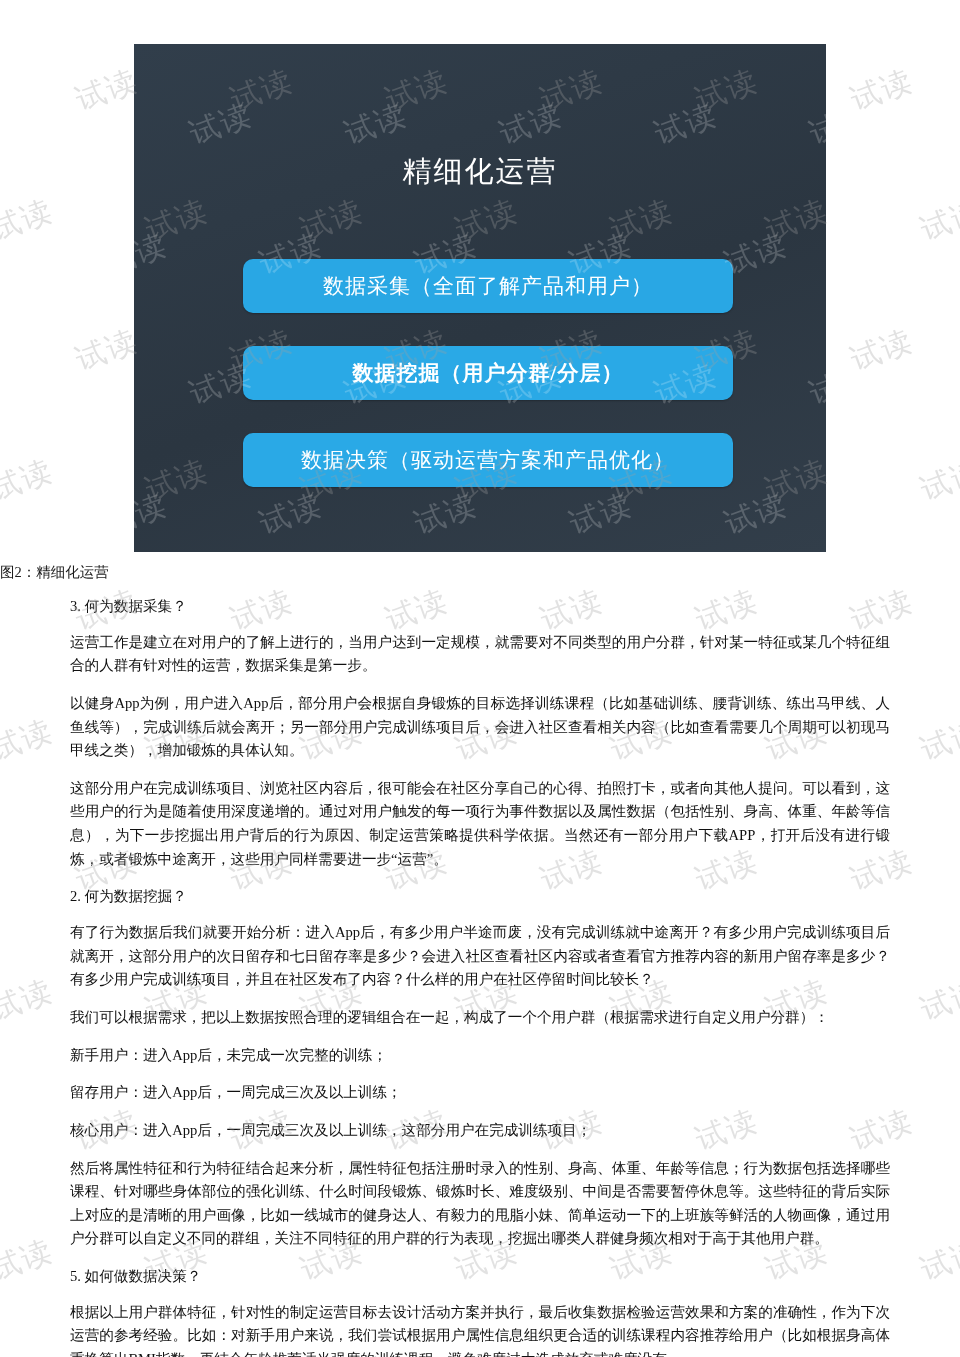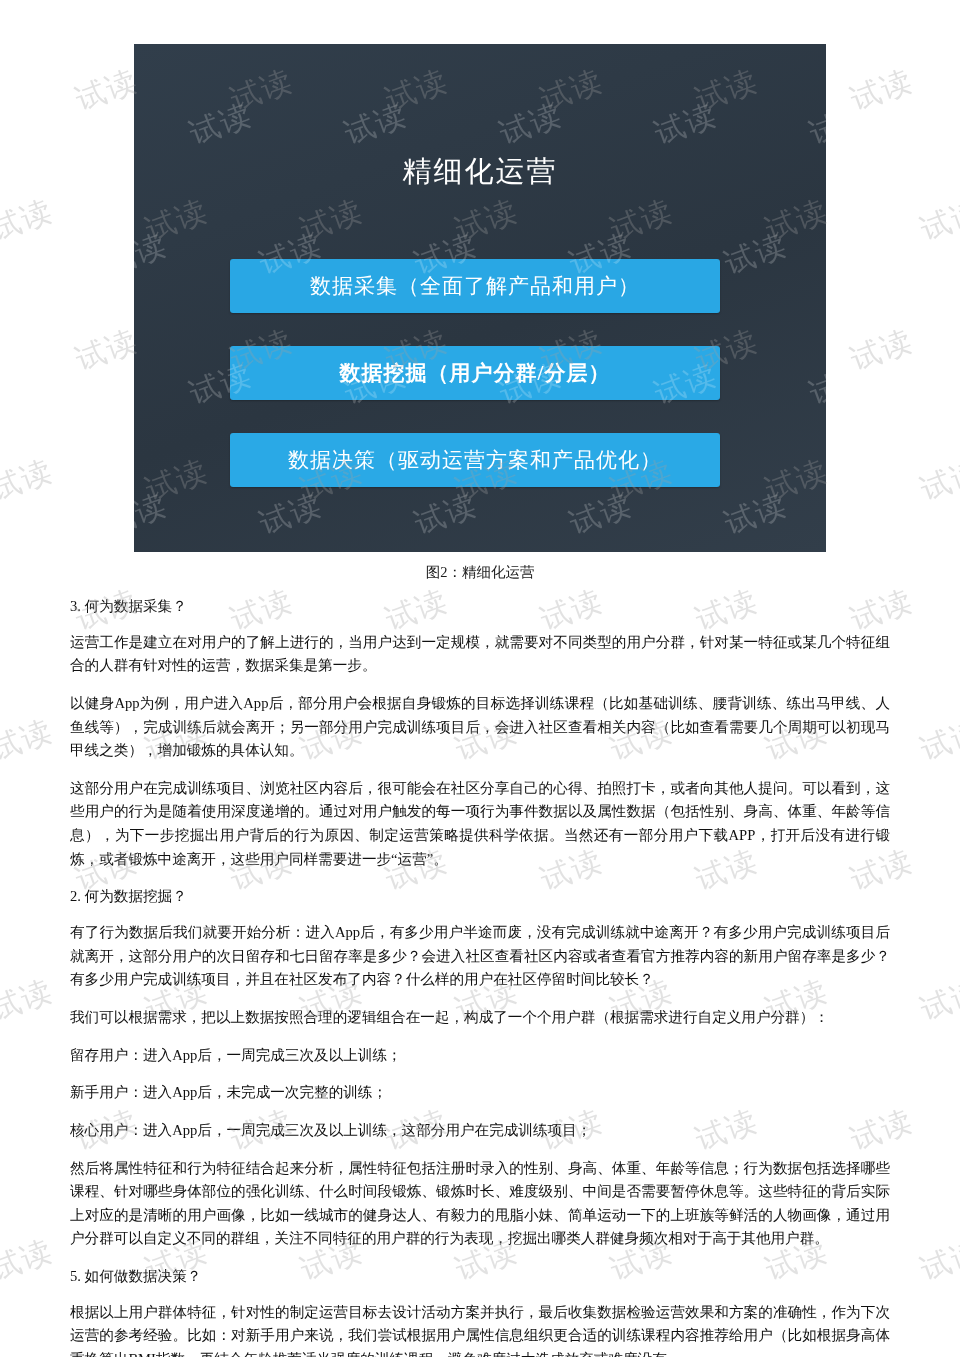--- a/index.html
+++ b/index.html
@@ -48,42 +48,42 @@
     top: 158px;
     left: 0;
     right: 0;
     text-align: center;
     color: #f2f2f2;
     font-size: 17px;
     letter-spacing: 1px;
   }
   .bar {
     position: absolute;
-    left: 96px;
+    left: 109px;
     width: 490px;
     height: 54px;
-    border-radius: 3px;
+    border-radius: 10px;
     color: #ffffff;
     font-size: 21px;
     display: flex;
     align-items: center;
     justify-content: center;
     letter-spacing: 1px;
     box-shadow: 0 1px 2px rgba(0,0,0,.25);
   }
   .bar1 { top: 215px; background: #29a7e4; }
   .bar2 { top: 302px; background: #2aa9e6; font-weight: bold; }
   .bar3 { top: 389px; background: #2aa9e6; }
 
   .fig-caption {
     position: absolute;
     left: 0;
     right: 0;
     top: 563px;
-    text-align: center;
+    text-align: left;
     font-size: 14.5px;
     color: #1a1a1a;
   }
 
   
   .body {
     position: absolute;
     left: 70px;
     top: 595px;
     width: 820px;
@@ -164,22 +164,22 @@
   <div class="body">
 
     <p class="h">3. 何为数据采集？</p>
     <p class="p">运营工作是建立在对用户的了解上进行的，当用户达到一定规模，就需要对不同类型的用户分群，针对某一特征或某几个特征组合的人群有针对性的运营，数据采集是第一步。</p>
     <p class="p">以健身App为例，用户进入App后，部分用户会根据自身锻炼的目标选择训练课程（比如基础训练、腰背训练、练出马甲线、人鱼线等），完成训练后就会离开；另一部分用户完成训练项目后，会进入社区查看相关内容（比如查看需要几个周期可以初现马甲线之类），增加锻炼的具体认知。</p>
     <p class="p">这部分用户在完成训练项目、浏览社区内容后，很可能会在社区分享自己的心得、拍照打卡，或者向其他人提问。可以看到，这些用户的行为是随着使用深度递增的。通过对用户触发的每一项行为事件数据以及属性数据（包括性别、身高、体重、年龄等信息），为下一步挖掘出用户背后的行为原因、制定运营策略提供科学依据。当然还有一部分用户下载APP，打开后没有进行锻炼，或者锻炼中途离开，这些用户同样需要进一步“运营”。</p>
 
     <p class="h">2. 何为数据挖掘？</p>
     <p class="p">有了行为数据后我们就要开始分析：进入App后，有多少用户半途而废，没有完成训练就中途离开？有多少用户完成训练项目后就离开，这部分用户的次日留存和七日留存率是多少？会进入社区查看社区内容或者查看官方推荐内容的新用户留存率是多少？有多少用户完成训练项目，并且在社区发布了内容？什么样的用户在社区停留时间比较长？</p>
     <p class="p">我们可以根据需求，把以上数据按照合理的逻辑组合在一起，构成了一个个用户群（根据需求进行自定义用户分群）：</p>
+    <p class="sub">新手用户：进入App后，未完成一次完整的训练；</p>
     <p class="sub">留存用户：进入App后，一周完成三次及以上训练；</p>
-    <p class="sub">新手用户：进入App后，未完成一次完整的训练；</p>
     <p class="sub">核心用户：进入App后，一周完成三次及以上训练，这部分用户在完成训练项目；</p>
     <p class="p">然后将属性特征和行为特征结合起来分析，属性特征包括注册时录入的性别、身高、体重、年龄等信息；行为数据包括选择哪些课程、针对哪些身体部位的强化训练、什么时间段锻炼、锻炼时长、难度级别、中间是否需要暂停休息等。这些特征的背后实际上对应的是清晰的用户画像，比如一线城市的健身达人、有毅力的甩脂小妹、简单运动一下的上班族等鲜活的人物画像，通过用户分群可以自定义不同的群组，关注不同特征的用户群的行为表现，挖掘出哪类人群健身频次相对于高于其他用户群。</p>
 
     <p class="h">5. 如何做数据决策？</p>
     <p class="p">根据以上用户群体特征，针对性的制定运营目标去设计活动方案并执行，最后收集数据检验运营效果和方案的准确性，作为下次运营的参考经验。比如：对新手用户来说，我们尝试根据用户属性信息组织更合适的训练课程内容推荐给用户（比如根据身高体重换算出BMI指数，再结合年龄推荐适当强度的训练课程，避免难度过大造成放弃或难度没有</p>
   </div>
 
   <div class="wm-layer" id="wm-page">
       <span class="wm" style="left: 75px; top: 70px;">试读</span>
       <span class="wm" style="left: 230px; top: 70px;">试读</span>

